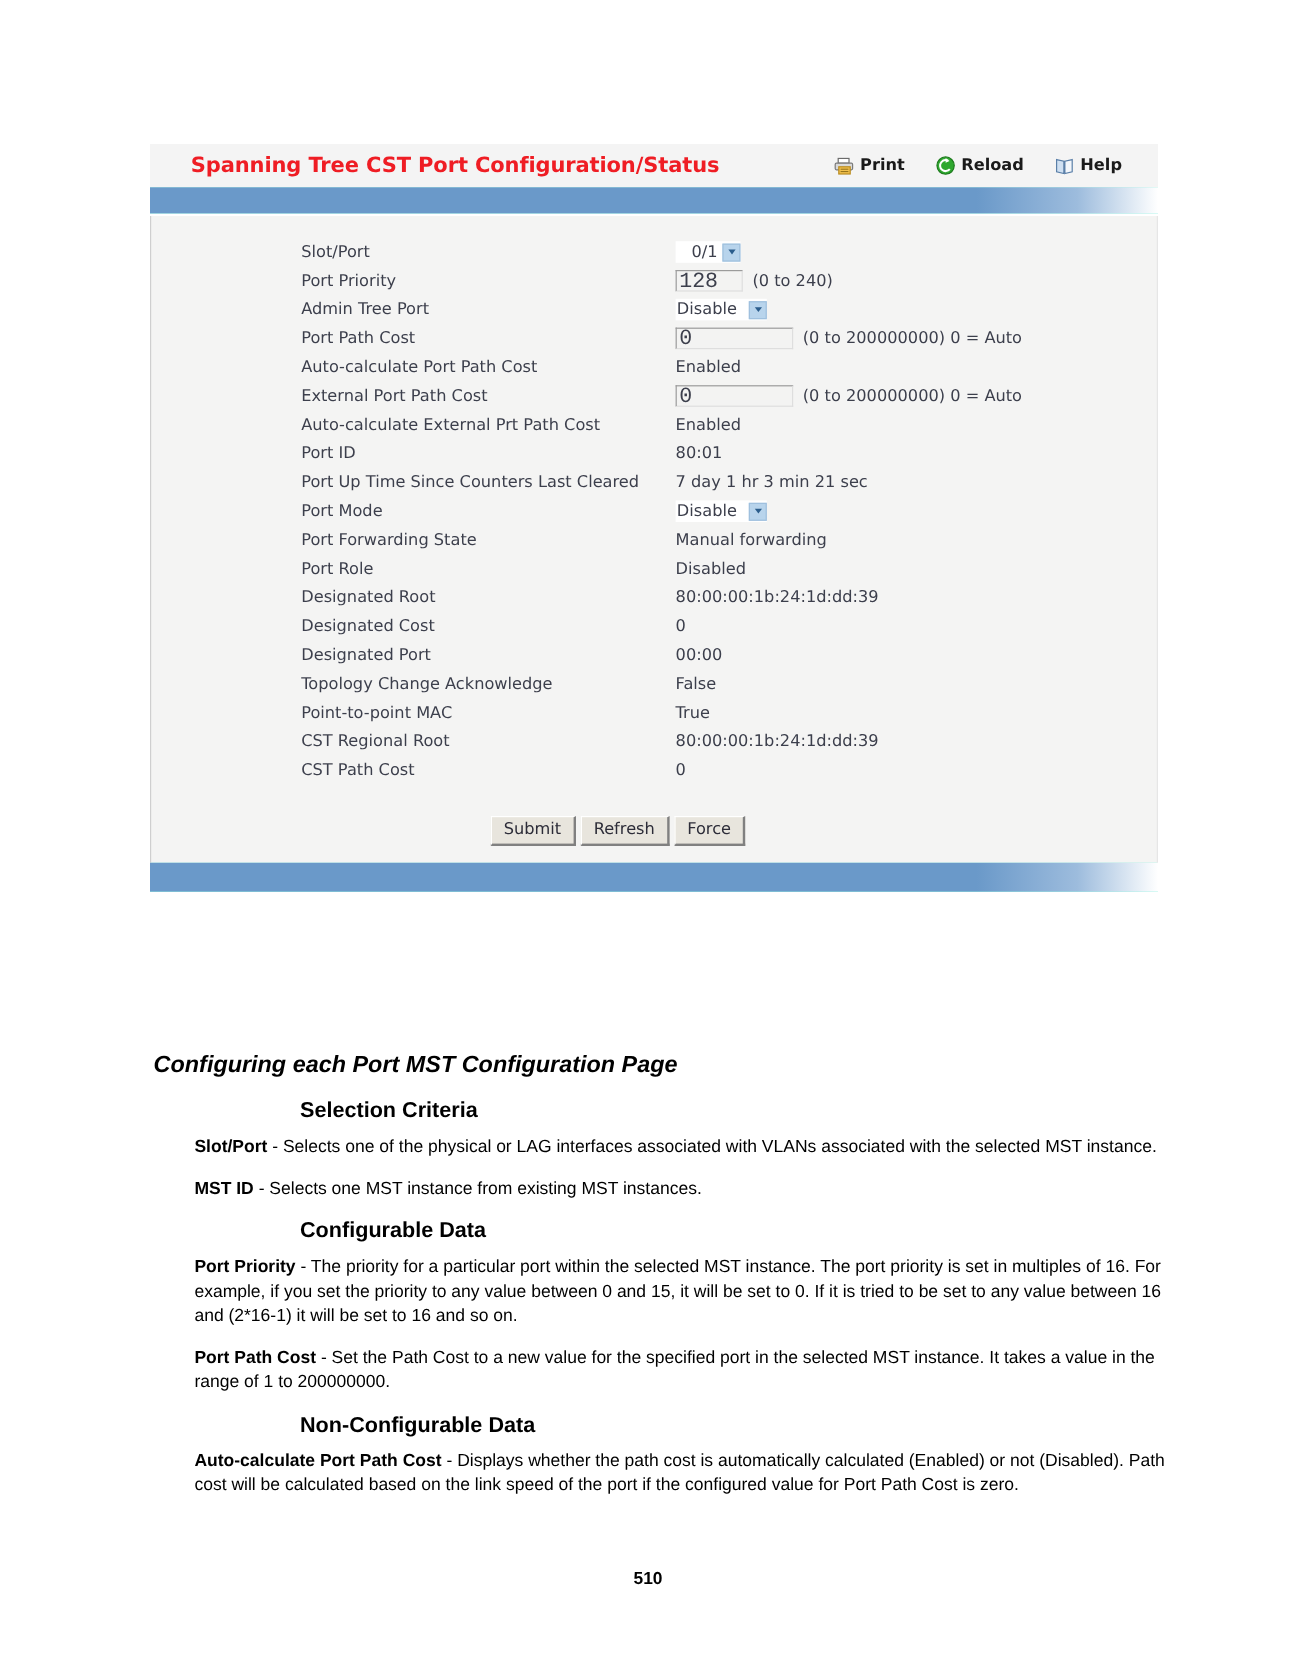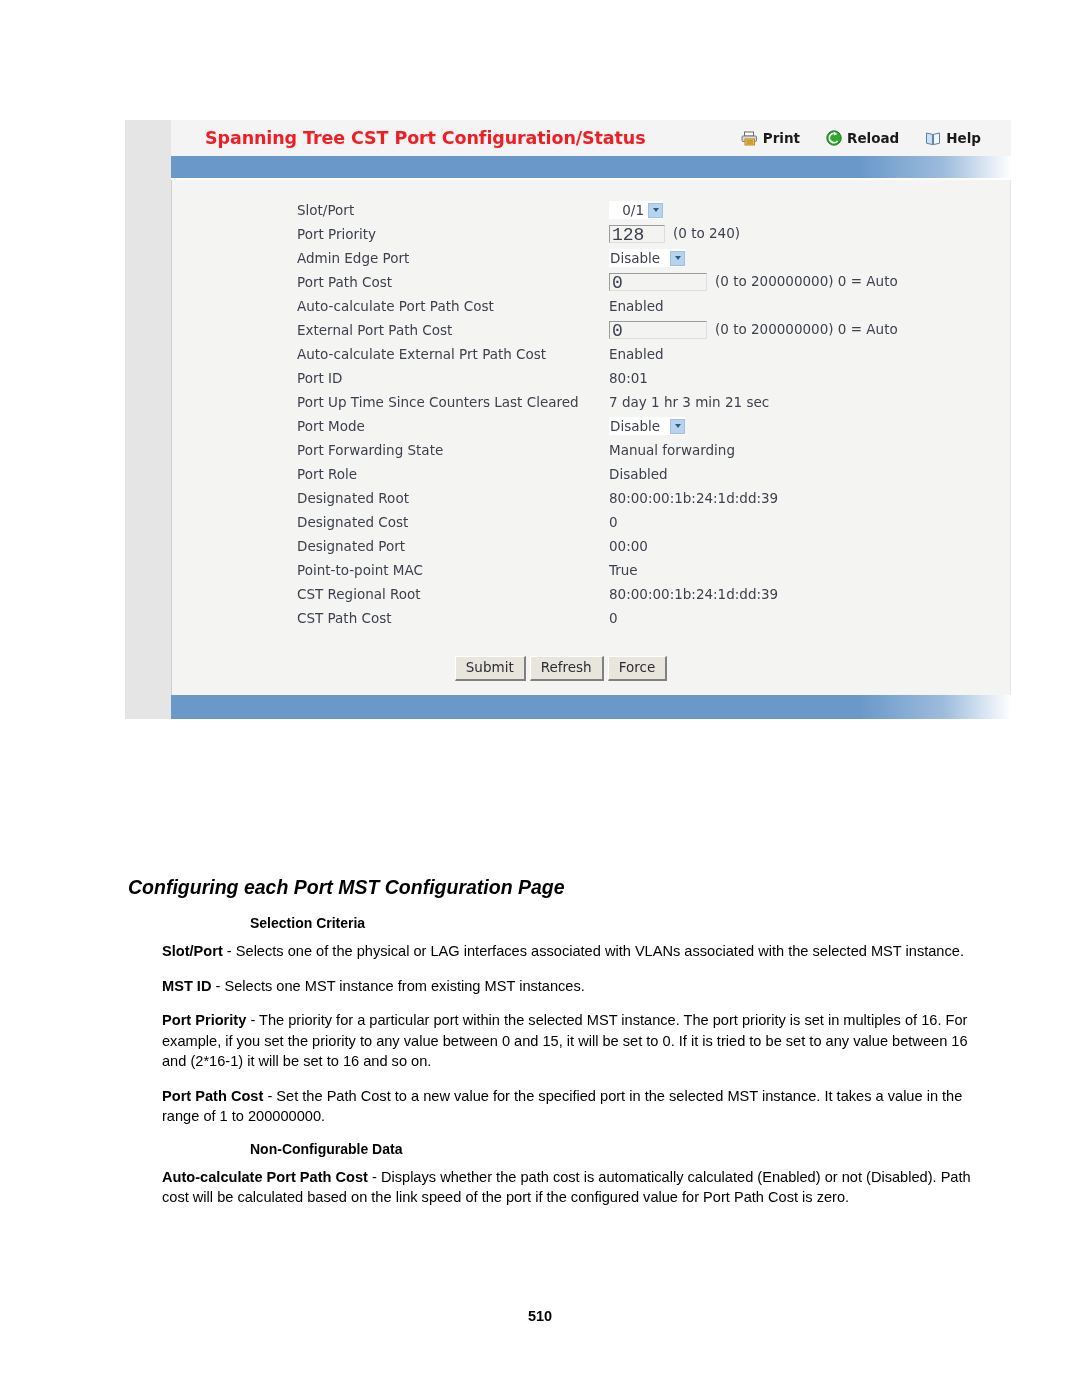--- a/index.html
+++ b/index.html
@@ -15,22 +15,21 @@
     color: #000;
     overflow: hidden;
   }
 
   
   #screenshot-panel {
     position: absolute;
     left: 125px;
     top: 120px;
     width: 840px;
-    background: #e5e5e5;
-    padding-left: 46px;
+    background: #5eead4;
   }
 
   .panel-header {
     position: relative;
     height: 36px;
     background: #f4f4f4;
     display: flex;
     align-items: center;
     padding: 0 6px 0 34px;
     box-sizing: border-box;
@@ -196,21 +195,21 @@
     width: 1080px;
   }
   .doc-h1 {
     font-size: 19.5px;
     font-weight: bold;
     font-style: italic;
     color: #000;
     margin: 0 0 16px 128px;
   }
   .doc-h2 {
-    font-size: 14px;
+    font-size: 18px;
     font-weight: bold;
     margin: 0 0 10px 250px;
   }
   .doc-p {
     font-size: 14.6px;
     line-height: 20.5px;
     margin: 0 0 14px 0;
     padding: 0 100px 0 162px;
     text-align: left;
     color: #000;
@@ -286,21 +285,21 @@
                 <span class="sel-arrow">
                   <i></i>
                 </span>
               </span></td>
           </tr>
           <tr>
             <td class="label-cell">Port Priority</td>
             <td class="value-cell"><span class="txt txt-small">128</span><span class="hint">(0 to 240)</span></td>
           </tr>
           <tr>
-            <td class="label-cell">Admin Edge Port</td>
+            <td class="label-cell">Admin Tree Port</td>
             <td class="value-cell"><span class="sel sel-w-disable">
                 <span class="sel-text">Disable</span>
                 <span class="sel-arrow">
                   <i></i>
                 </span>
               </span></td>
           </tr>
           <tr>
             <td class="label-cell">Port Path Cost</td>
             <td class="value-cell"><span class="txt txt-wide">0</span><span class="hint">(0 to 200000000) 0 = Auto</span></td>
@@ -348,20 +347,24 @@
           </tr>
           <tr>
             <td class="label-cell">Designated Cost</td>
             <td class="value-cell"><span class="static-value">0</span></td>
           </tr>
           <tr>
             <td class="label-cell">Designated Port</td>
             <td class="value-cell"><span class="static-value">00:00</span></td>
           </tr>
           <tr>
+            <td class="label-cell">Topology Change Acknowledge</td>
+            <td class="value-cell"><span class="static-value">False</span></td>
+          </tr>
+          <tr>
             <td class="label-cell">Point-to-point MAC</td>
             <td class="value-cell"><span class="static-value">True</span></td>
           </tr>
           <tr>
             <td class="label-cell">CST Regional Root</td>
             <td class="value-cell"><span class="static-value">80:00:00:1b:24:1d:dd:39</span></td>
           </tr>
           <tr>
             <td class="label-cell">CST Path Cost</td>
             <td class="value-cell"><span class="static-value">0</span></td>
@@ -386,20 +389,21 @@
   <h2 class="doc-h2">Selection Criteria</h2>
 
   <p class="doc-p">
     <b>Slot/Port</b><span> - Selects one of the physical or LAG interfaces associated with VLANs associated with the selected MST instance.</span>
   </p>
 
   <p class="doc-p">
     <b>MST ID</b><span> - Selects one MST instance from existing MST instances.</span>
   </p>
 
+  <h2 class="doc-h2">Configurable Data</h2>
 
   <p class="doc-p">
     <b>Port Priority</b><span> - The priority for a particular port within the selected MST instance. The port priority is set in multiples of 16. For example, if you set the priority to any value between 0 and 15, it will be set to 0. If it is tried to be set to any value between 16 and (2*16-1) it will be set to 16 and so on.</span>
   </p>
 
   <p class="doc-p">
     <b>Port Path Cost</b><span> - Set the Path Cost to a new value for the specified port in the selected MST instance. It takes a value in the range of 1 to 200000000.</span>
   </p>
 
   <h2 class="doc-h2">Non-Configurable Data</h2>

